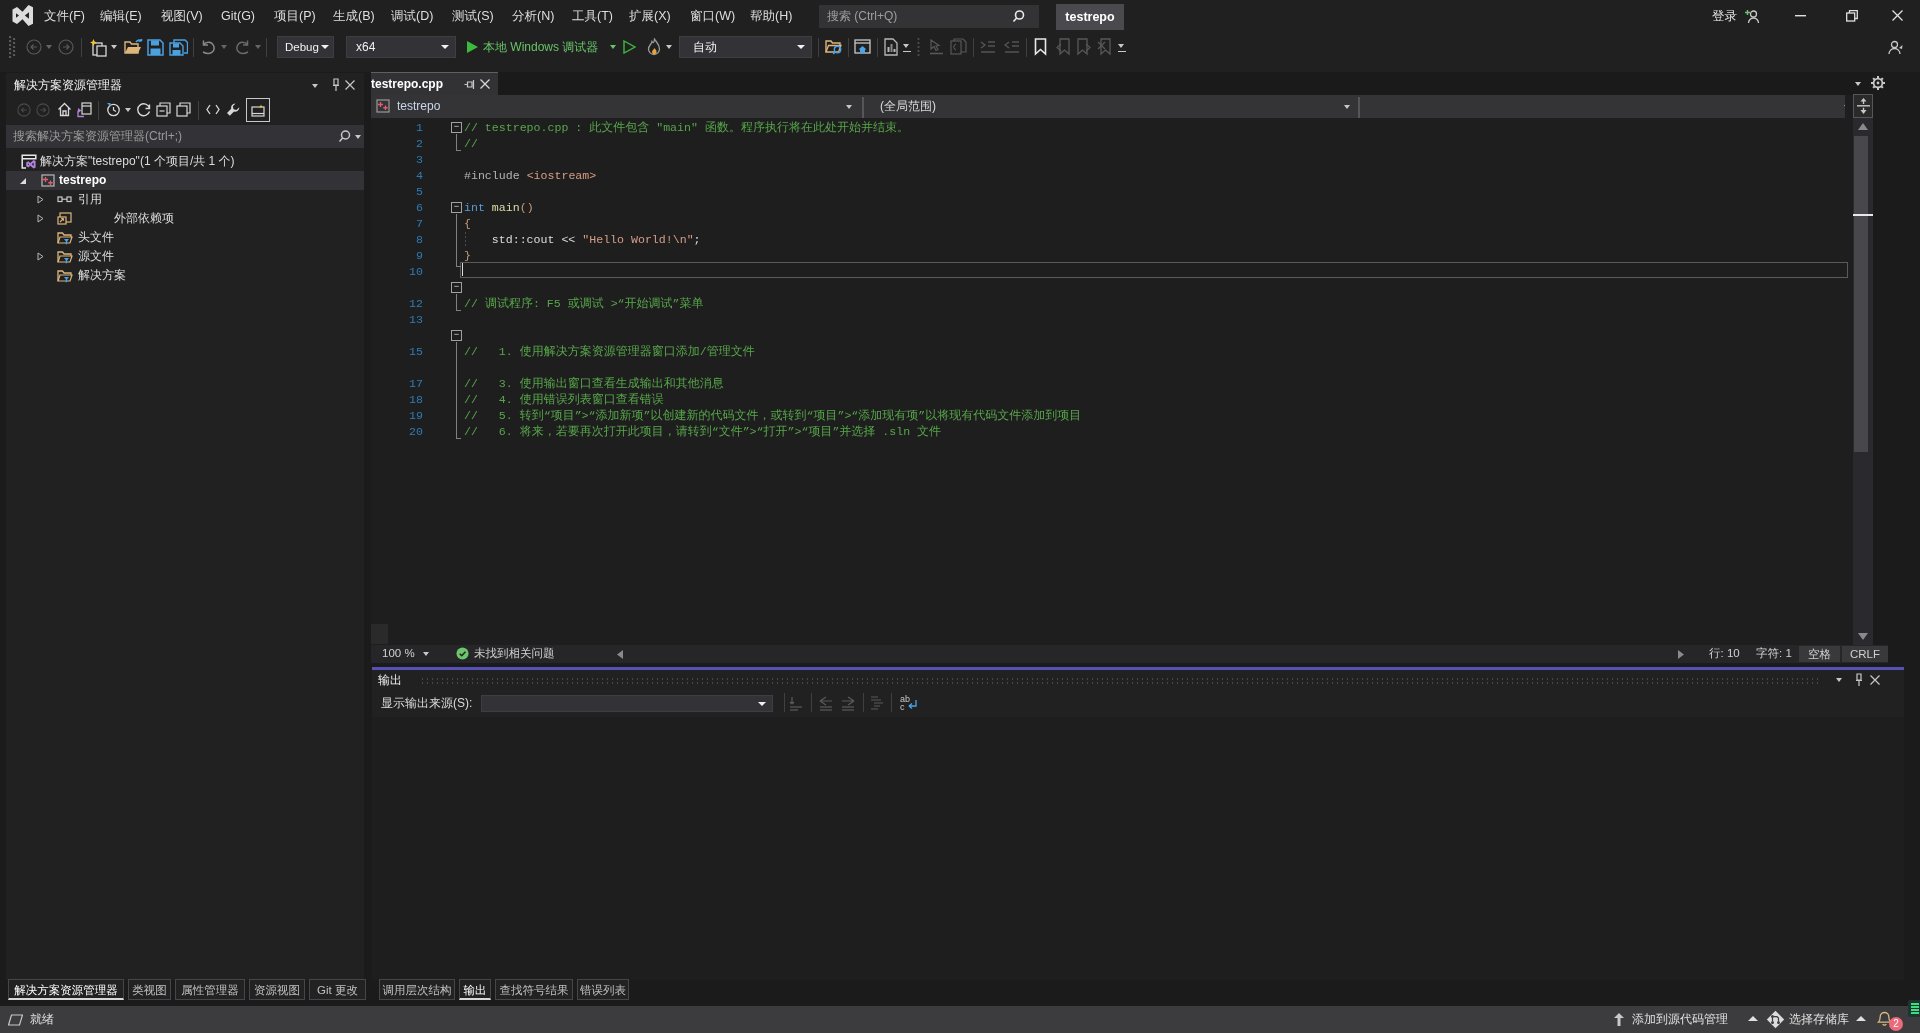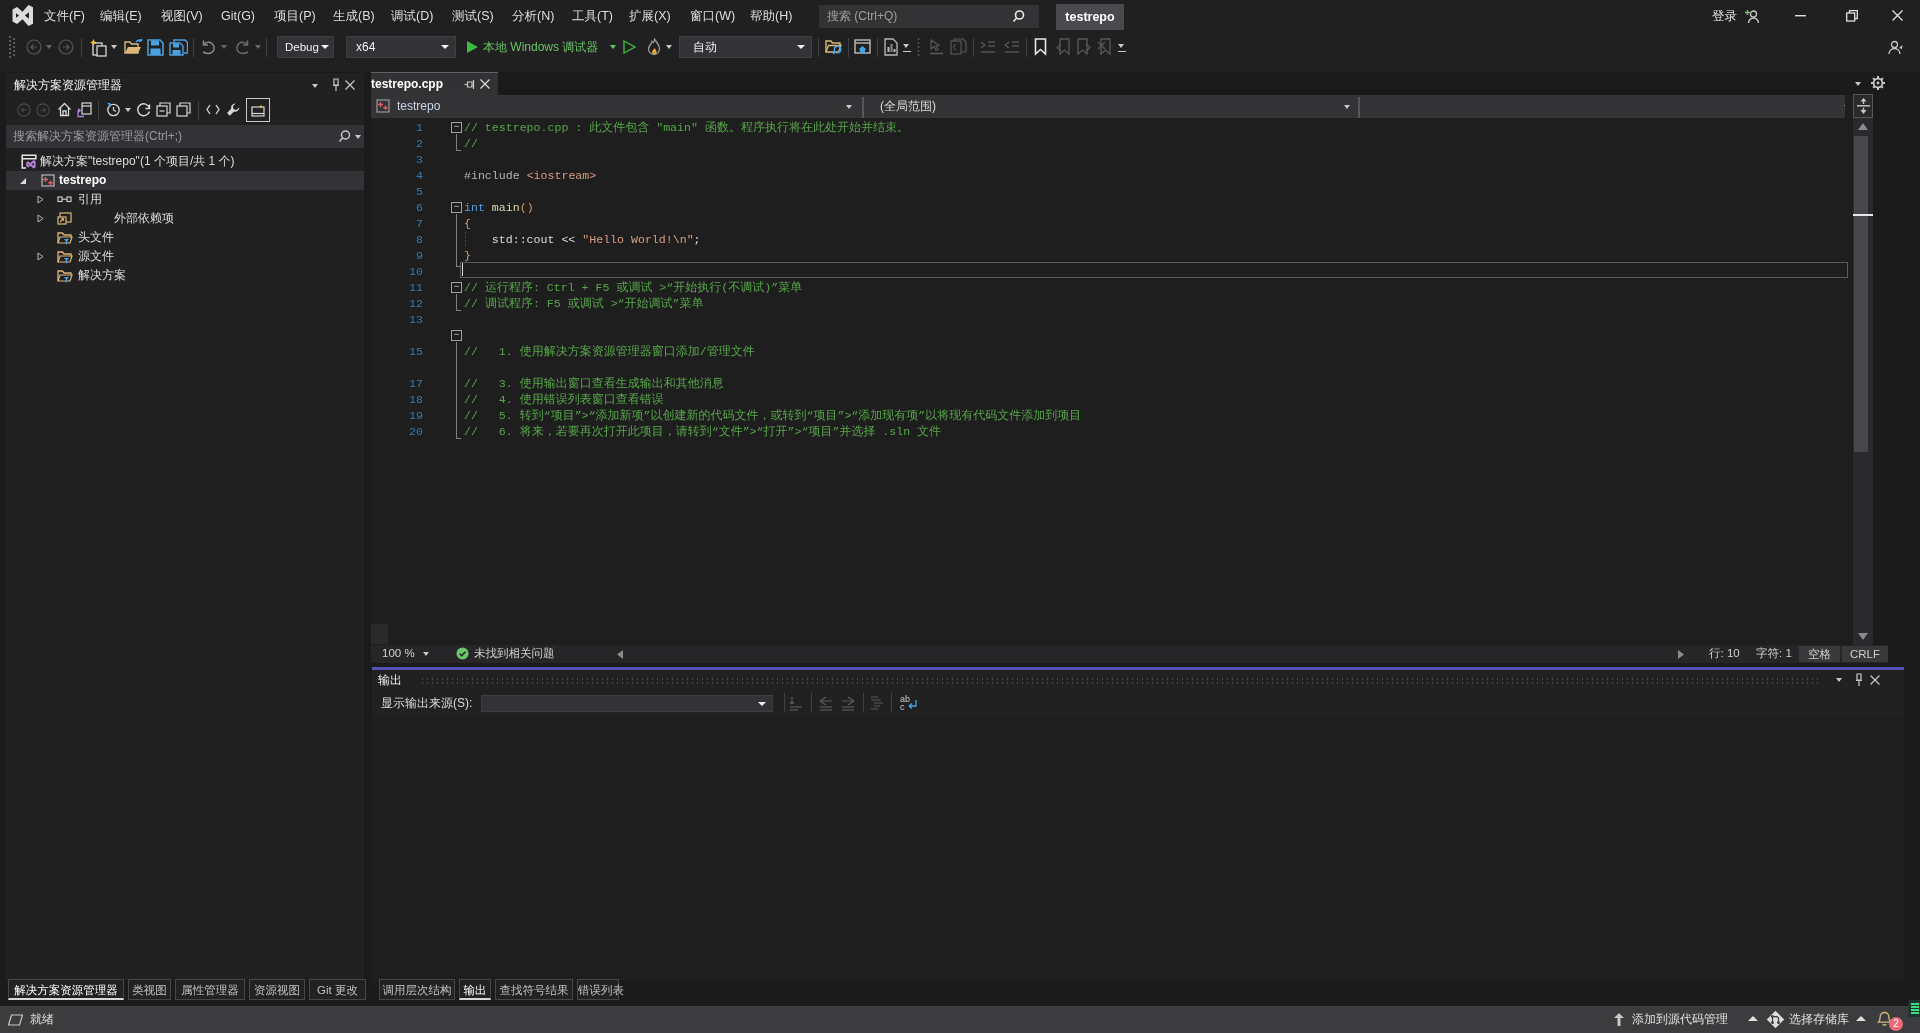--- a/index.html
+++ b/index.html
@@ -416,21 +416,20 @@
   <div class="cl" style="top:1.5px"><span class="ln">1</span><span class="code"><span class="cmt">// testrepo.cpp : <i>此文件包含</i> "main" <i>函数。程序执行将在此处开始并结束。</i></span></span></div>
   <div class="cl" style="top:17.5px"><span class="ln">2</span><span class="code"><span class="cmt">//</span></span></div>
   <div class="cl" style="top:33.5px"><span class="ln">3</span></div>
   <div class="cl" style="top:49.5px"><span class="ln">4</span><span class="code"><span class="pre">#include</span> <span class="str">&lt;iostream&gt;</span></span></div>
   <div class="cl" style="top:65.5px"><span class="ln">5</span></div>
   <div class="cl" style="top:81.5px"><span class="ln">6</span><span class="code"><span class="kw">int</span> <span class="fn">main</span><span style="color:#cf9a70">()</span></span></div>
   <div class="cl" style="top:97.5px"><span class="ln">7</span><span class="code"><span style="color:#cf9a70">{</span></span></div>
   <div class="cl" style="top:113.5px"><span class="ln">8</span><span class="code">    std::cout &lt;&lt; <span class="str">"Hello World!\n"</span>;</span></div>
   <div class="cl" style="top:129.5px"><span class="ln">9</span><span class="code"><span style="color:#cf9a70">}</span></span></div>
   <div class="cl" style="top:145.5px"><span class="ln">10</span></div>
-  <div class="cl" style="top:161.5px"><span class="ln">11</span><span class="code"><span class="cmt">// <i>运行程序</i>: Ctrl + F5 <i>或调试</i> &gt;“<i>开始执行</i>(<i>不调试</i>)”<i>菜单</i></span></span></div>
   <div class="cl" style="top:177.5px"><span class="ln">12</span><span class="code"><span class="cmt">// <i>调试程序</i>: F5 <i>或调试</i> &gt;“<i>开始调试</i>”<i>菜单</i></span></span></div>
   <div class="cl" style="top:193.5px"><span class="ln">13</span></div>
   <div class="cl" style="top:225.5px"><span class="ln">15</span><span class="code"><span class="cmt">//   1. <i>使用解决方案资源管理器窗口添加</i>/<i>管理文件</i></span></span></div>
   <div class="cl" style="top:257.5px"><span class="ln">17</span><span class="code"><span class="cmt">//   3. <i>使用输出窗口查看生成输出和其他消息</i></span></span></div>
   <div class="cl" style="top:273.5px"><span class="ln">18</span><span class="code"><span class="cmt">//   4. <i>使用错误列表窗口查看错误</i></span></span></div>
   <div class="cl" style="top:289.5px"><span class="ln">19</span><span class="code"><span class="cmt">//   5. <i>转到</i>“<i>项目</i>”&gt;“<i>添加新项</i>”<i>以创建新的代码文件，或转到</i>“<i>项目</i>”&gt;“<i>添加现有项</i>”<i>以将现有代码文件添加到项目</i></span></span></div>
   <div class="cl" style="top:305.5px"><span class="ln">20</span><span class="code"><span class="cmt">//   6. <i>将来，若要再次打开此项目，请转到</i>“<i>文件</i>”&gt;“<i>打开</i>”&gt;“<i>项目</i>”<i>并选择</i> .sln <i>文件</i></span></span></div>
   <div class="box" style="left:77px;top:4px">−</div>
   <div class="box" style="left:77px;top:84px">−</div>
   <div class="box" style="left:77px;top:164px">−</div>
@@ -526,21 +525,21 @@
 
 <div class="abs" id="bottomtabs">
   <div class="btab" style="left:8px;width:116px;color:#ffffff;border-bottom:2px solid #d8d8d8">解决方案资源管理器</div>
   <div class="btab" style="left:128px;width:43px">类视图</div>
   <div class="btab" style="left:175px;width:70px">属性管理器</div>
   <div class="btab" style="left:249px;width:56px">资源视图</div>
   <div class="btab" style="left:309px;width:57px">Git 更改</div>
   <div class="btab" style="left:379px;width:76px">调用层次结构</div>
   <div class="btab" style="left:459px;width:32px;color:#ffffff;border-bottom:2px solid #d8d8d8">输出</div>
   <div class="btab" style="left:495px;width:78px">查找符号结果</div>
-  <div class="btab" style="left:577px;width:42px">错误列表</div>
+  <div class="btab" style="left:577px;width:52px">错误列表</div>
 </div>
 
 <div class="abs" id="statusbar">
   <svg class="abs" style="left:8px;top:8px" width="15" height="12" viewBox="0 0 15 12">
         <path d="M3.5 1 L14.5 1 L11.5 11 L0.5 11 Z" fill="none" stroke="#c8c8c8" stroke-width="1.2"></path>
       </svg>
   <span class="abs" style="left:30px;top:0;height:27px;line-height:26px">就绪</span>
   <svg class="abs" style="left:1613px;top:7px" width="12" height="13" viewBox="0 0 12 13">
         <path d="M6 0 L11 5 L7.5 5 L7.5 13 L4.5 13 L4.5 5 L1 5 Z" fill="#c8c8c8"></path>
       </svg>

